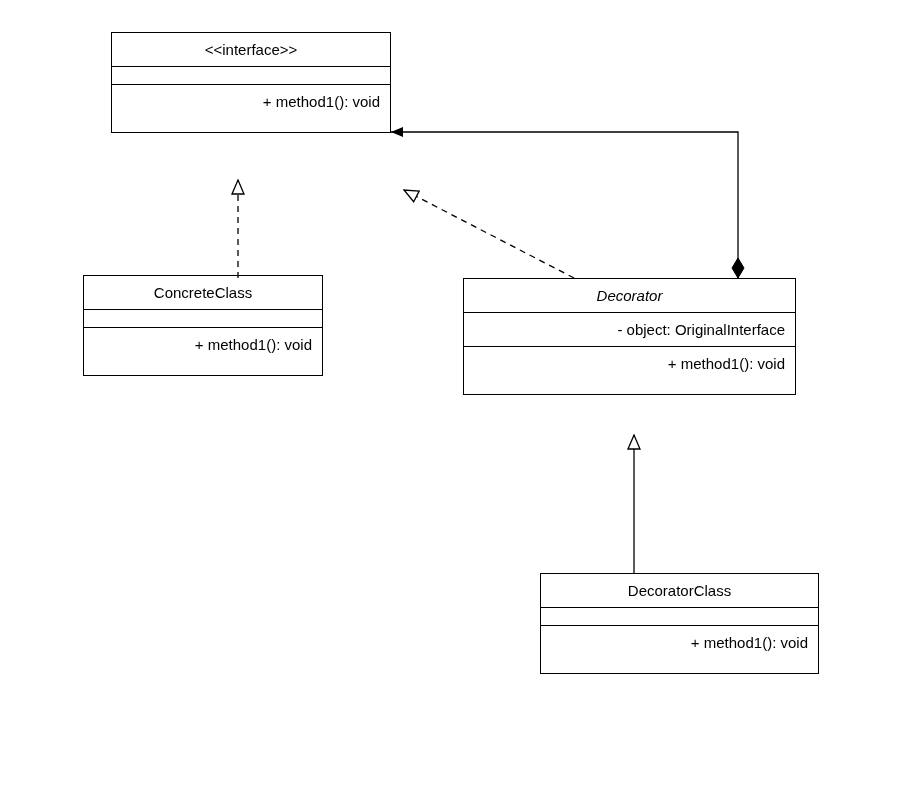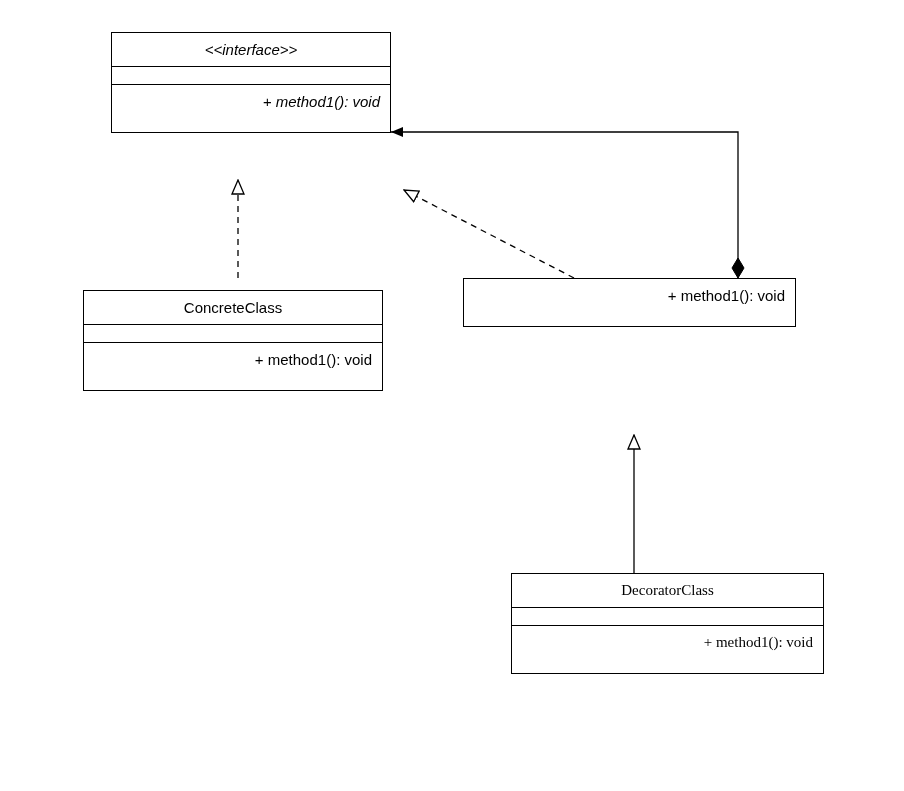--- a/index.html
+++ b/index.html
@@ -37,47 +37,53 @@
     left: 0; top: 0;
     width: 904px; height: 791px;
     pointer-events: none;
   }
 </style>
 </head>
 <body>
 
 <div class="canvas">
 
-  <div class="box" style="left:111px; top:32px; width:280px;font-style:italic;">
+  <div class="box" style="left:111px; top:32px; width:280px;">
     <div class="compartment title-c">
       <div>&lt;&lt;interface&gt;&gt;</div>
     </div>
     <div class="compartment empty-c"></div>
     <div class="compartment meth-c">
       <span>+ method1(): void</span>
     </div>
   </div>
 
-  <div class="box" style="left:83px; top:290px; width:300px;">
+  <div class="box" style="left:83px; top:275px; width:240px;">
     <div class="compartment title-c">
       <div>ConcreteClass</div>
     </div>
     <div class="compartment empty-c"></div>
     <div class="compartment meth-c">
       <span>+ method1(): void</span>
     </div>
   </div>
 
   <div class="box" style="left:463px; top:278px; width:333px;">
+    <div class="compartment title-c">
+      <div class="italic">Decorator</div>
+    </div>
+    <div class="compartment" style="padding:8px 10px;">
+      <span>- object: OriginalInterface</span>
+    </div>
     <div class="compartment meth-c">
       <span>+ method1(): void</span>
     </div>
   </div>
 
-  <div class="box" style="left:511px; top:573px; width:313px;font-family:Liberation Serif, serif;">
+  <div class="box" style="left:540px; top:573px; width:279px;">
     <div class="compartment title-c">
       <div>DecoratorClass</div>
     </div>
     <div class="compartment empty-c"></div>
     <div class="compartment meth-c">
       <span>+ method1(): void</span>
     </div>
   </div>
 
   <svg class="overlay">

